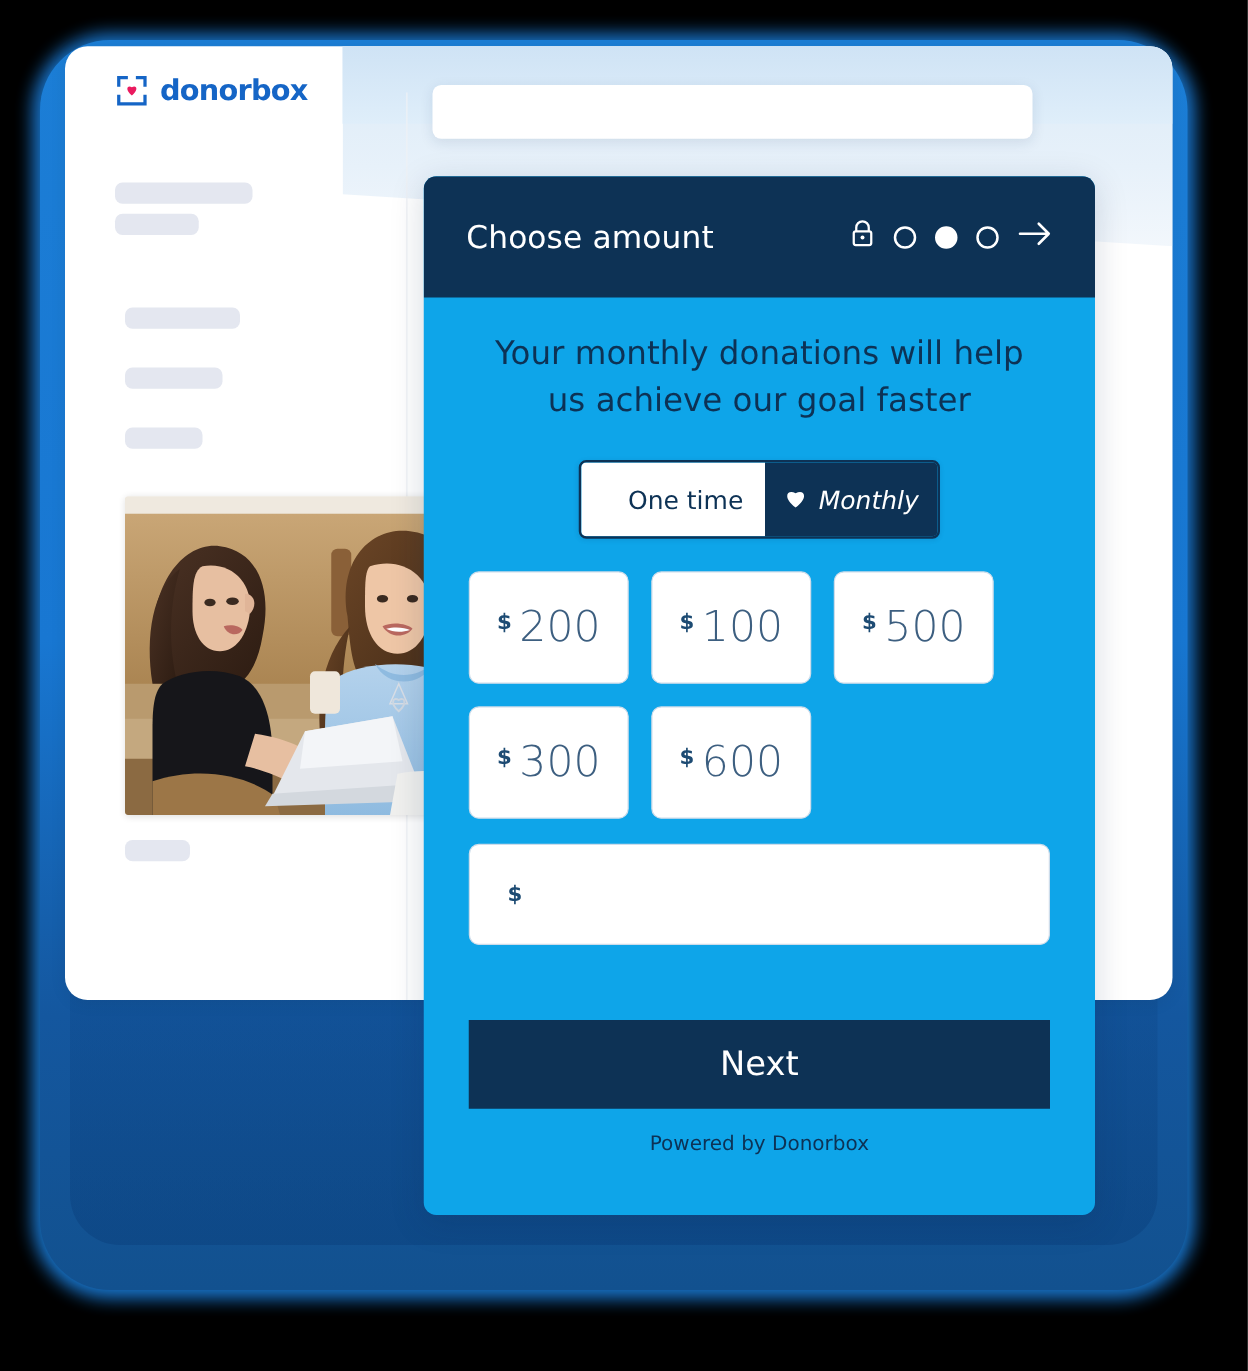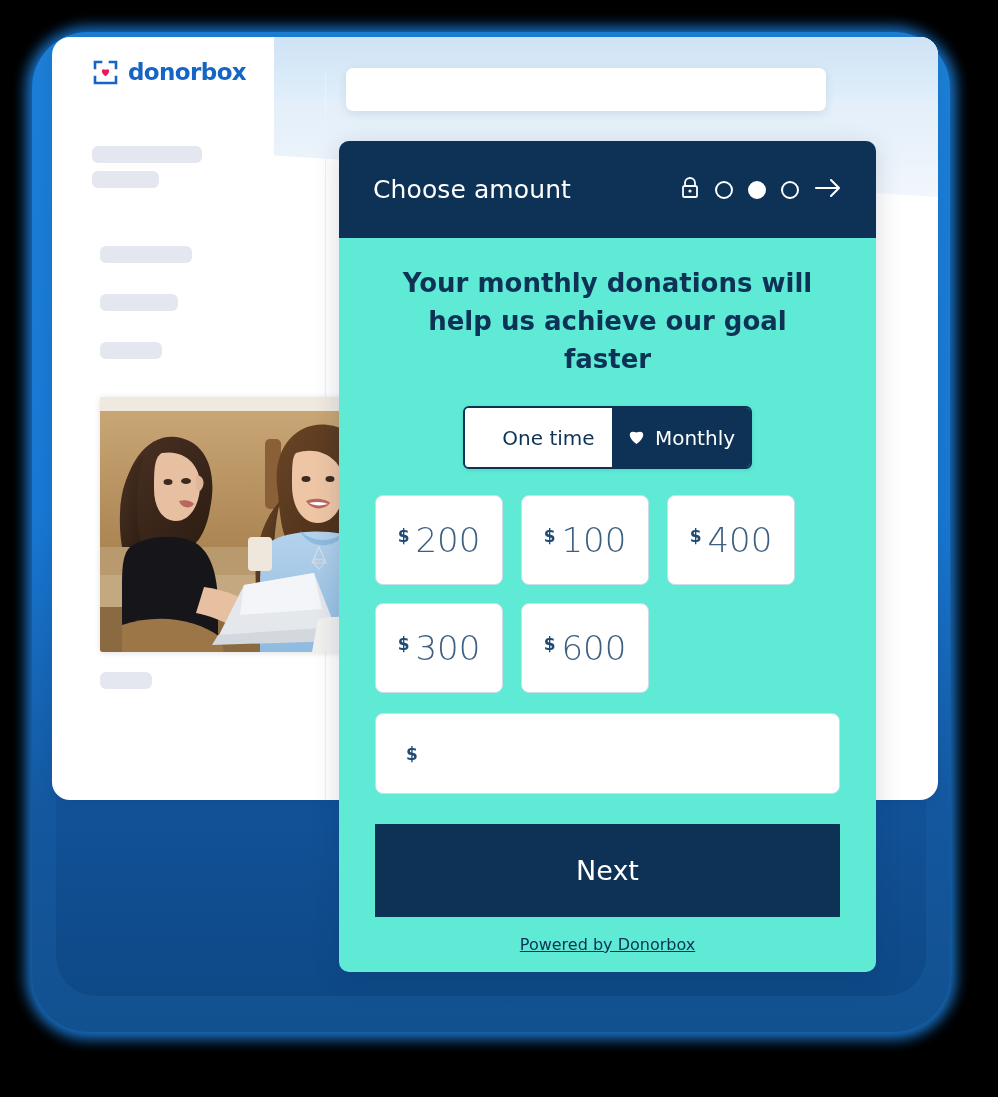--- a/index.html
+++ b/index.html
@@ -67,21 +67,21 @@
   .page-divider {
     position: absolute;
     left: 273px; top: 37px;
     width: 1px; height: 726px;
     background: #eef1f5;
   }
 
   
   .logo {
     position: absolute; left: 92px; top: 59px;
-    display: flex; gap: 9px;
+    display: flex; align-items: center; gap: 9px;
   }
   .logo-mark {
     position: relative;
     width: 27px; height: 27px;
   }
   .logo-text {
     font-size: 23px;
     font-weight: 700;
     color: #1565c6;
     letter-spacing: -.6px;
@@ -105,21 +105,21 @@
     overflow: hidden;
     box-shadow: 0 1px 6px rgba(0,0,0,.12);
   }
   .photo svg { display: block; }
 
   
   .donation-card {
     position: absolute;
     left: 339px; top: 141px;
     width: 537px; height: 831px;
-    background: #5eead4;
+    background: #0ea5e9;
     border-radius: 10px;
     box-shadow: 0 6px 26px rgba(10,35,70,.17);
     overflow: hidden;
   }
   .card-header {
     height: 97px;
     background: #0d3255;
     display: flex;
     align-items: center;
     padding: 0 34px;
@@ -139,21 +139,21 @@
   }
   .dot { width: 18px; height: 18px; border-radius: 50%; border: 2px solid #fff; }
   .dot.filled { background: #fff; }
 
   .card-body { padding: 26px 36px 0; }
   .headline {
     text-align: center;
     color: #0d3255;
     font-size: 26px;
     line-height: 38px;
-    font-weight: 700;
+    font-weight: 400;
     font-family: "DejaVu Sans", sans-serif;
     padding: 0 8px;
   }
 
   .freq-toggle {
     margin: 28px auto 0;
     width: 289px; height: 63px;
     border: 2px solid #0d3255;
     border-radius: 6px;
     display: flex;
@@ -162,21 +162,21 @@
   }
   .freq-btn {
     flex: 1;
     display: flex; align-items: center; justify-content: center;
     gap: 9px;
     font-size: 20px;
     font-family: "DejaVu Sans", sans-serif;
     cursor: pointer;
   }
   .freq-btn.inactive { background: #fff; color: #0d3255; flex: 0 0 147px; padding-left: 20px; }
-  .freq-btn.active { background: #0d3255; color: #fff; }
+  .freq-btn.active { background: #0d3255; color: #fff; font-style: italic; }
 
   .amount-grid {
     margin-top: 26px;
     display: flex;
     flex-wrap: wrap;
     gap: 18px;
   }
   .amount-btn {
     width: 128px; height: 90px;
     border: 1px solid #cddcea;
@@ -212,37 +212,36 @@
   .custom-input {
     border: none; outline: none;
     flex: 1; height: 100%;
     font-size: 26px; color: #3d5f80;
     font-family: "DejaVu Sans", sans-serif;
     background: transparent;
     margin-left: 10px;
   }
 
   .next-btn {
-    margin-top: 30px;
+    margin-top: 60px;
     width: 100%;
-    height: 93px;
+    height: 71px;
     background: #0d3255;
     border: none;
     color: #fff;
     font-size: 27px;
     font-weight: 400;
     font-family: "DejaVu Sans", sans-serif;
     cursor: pointer;
   }
   .powered {
     margin-top: 18px;
     text-align: center;
     font-size: 16px;
     color: #0d3255;
-    text-decoration: underline;
     font-family: "DejaVu Sans", sans-serif;
     cursor: pointer;
     display: block;
   }
 
   
   .hero-placeholder {
     position: absolute;
     left: 346px; top: 68px;
     width: 480px; height: 43px;
@@ -417,21 +416,21 @@
           <div class="amount-btn">
             <span class="amount-cur">$</span>
             <span class="amount-val">200</span>
           </div>
           <div class="amount-btn">
             <span class="amount-cur">$</span>
             <span class="amount-val">100</span>
           </div>
           <div class="amount-btn">
             <span class="amount-cur">$</span>
-            <span class="amount-val">400</span>
+            <span class="amount-val">500</span>
           </div>
           <div class="amount-btn">
             <span class="amount-cur">$</span>
             <span class="amount-val">300</span>
           </div>
           <div class="amount-btn">
             <span class="amount-cur">$</span>
             <span class="amount-val">600</span>
           </div>
         </div>

